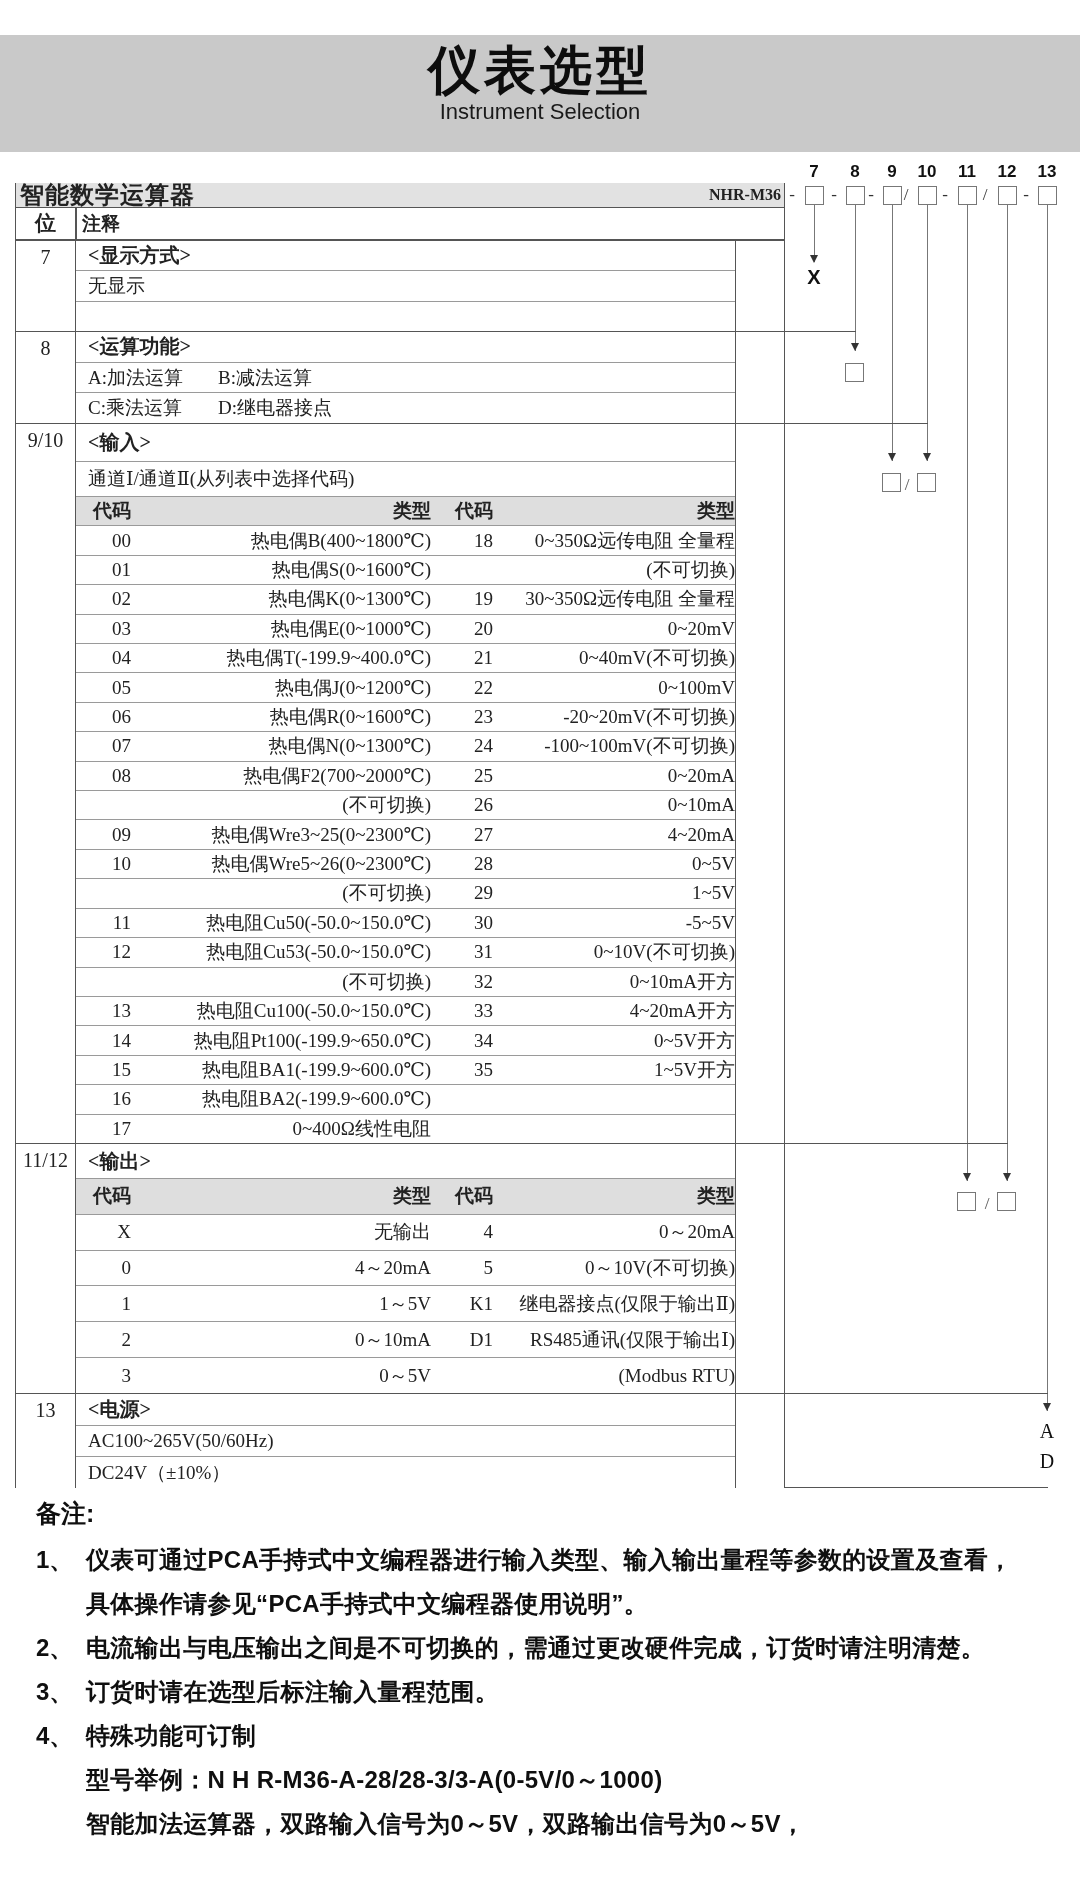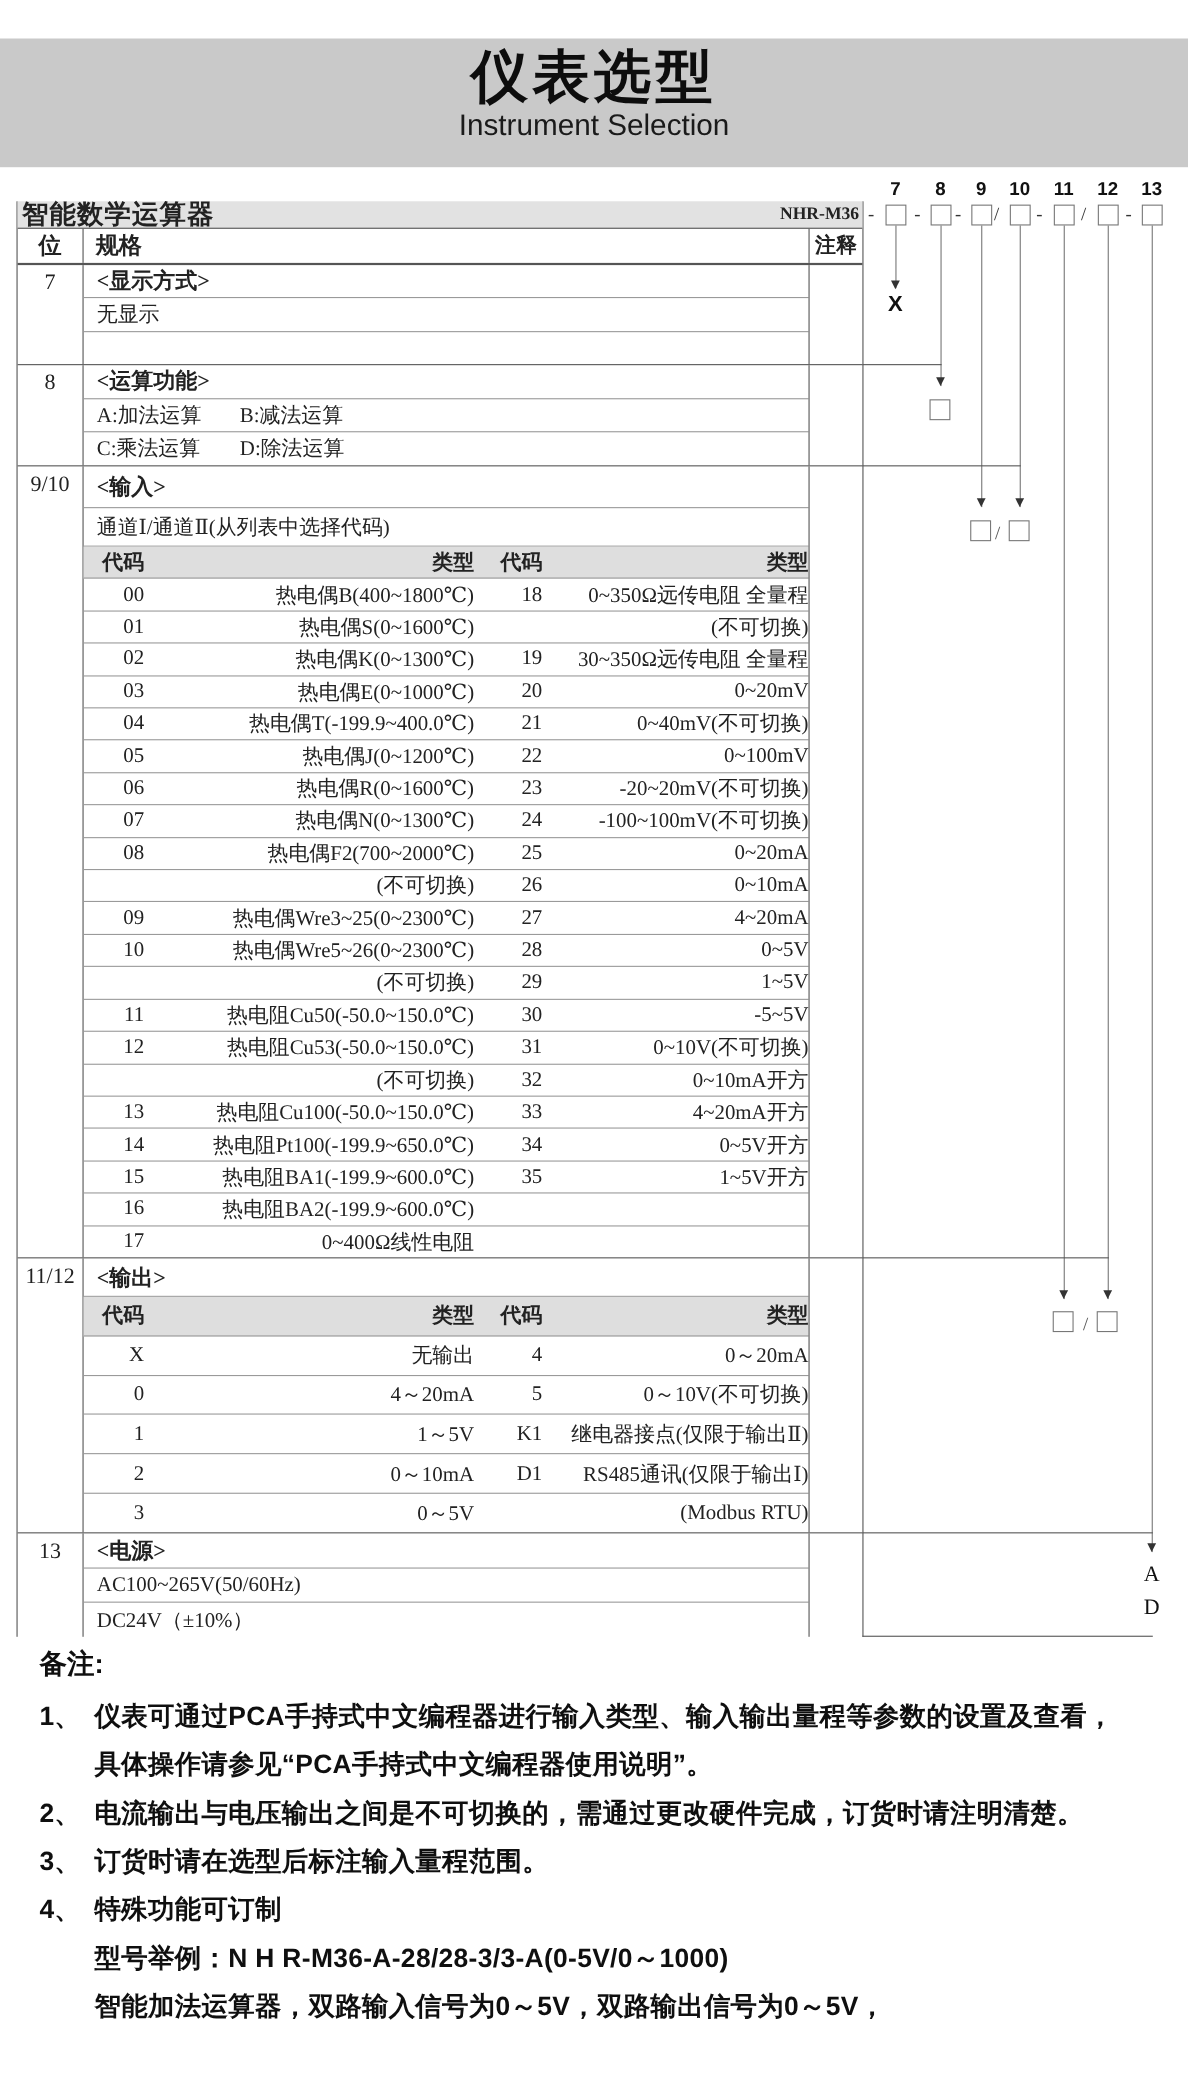--- a/index.html
+++ b/index.html
@@ -2,21 +2,21 @@
 <html><head>
 <meta charset="utf-8">
 <style>
   html,body{margin:0;padding:0;background:#ffffff;}
   .page{position:relative;width:1080px;height:1895px;background:#ffffff;overflow:hidden;
         font-family:"Liberation Serif","DejaVu Serif",serif;color:#222;}
   
   .band{position:absolute;left:0;top:35px;width:1080px;height:117px;background:#c9c9c9;text-align:center;}
   .band-title{margin-top:8px;font-family:"Liberation Sans","DejaVu Sans",sans-serif;
               font-size:52px;font-weight:900;letter-spacing:4px;color:#0d0d0d;line-height:1.05;}
-  .band-sub{font-family:"Liberation Sans","DejaVu Sans",sans-serif;font-size:27px;color:#1a1a1a;margin-top:1px;}
+  .band-sub{font-family:"Liberation Sans","DejaVu Sans",sans-serif;font-size:22px;color:#1a1a1a;margin-top:1px;}
   
   .mtable{position:absolute;left:15px;top:183px;width:770px;box-sizing:border-box;
           border-left:1px solid #555;border-right:1px solid #555;font-size:19px;}
   .trow{height:25px;box-sizing:border-box;background:#e2e2e2;border-bottom:1px solid #555;
         display:flex;justify-content:space-between;align-items:center;padding:0 3px 0 4px;}
   .pname{font-weight:bold;font-size:24px;letter-spacing:1px;}
   .model{font-weight:bold;font-size:16px;}
   .hrow{height:32px;box-sizing:border-box;border-bottom:1px solid #555;display:flex;font-weight:bold;font-size:21px;}
   .hpos{width:60px;box-sizing:border-box;border-right:1px solid #555;text-align:center;line-height:31px;}
   .hspec{flex:1;padding-left:11px;line-height:31px;}
@@ -97,21 +97,20 @@
     <div class="band-sub">Instrument Selection</div>
   </div>
 
   <div class="mtable">
     <div class="trow">
       <span class="pname">智能数学运算器</span>
       <span class="model">NHR-M36</span>
     </div>
     <div class="hrow">
       <div class="hpos">位</div>
-      <div class="hspec">规格</div>
       <div class="hnote">注释</div>
     </div>
 
     <div class="sec" style="height:91px">
       <div class="pos">7</div>
       <div class="spec">
         <div class="srow sh">&lt;显示方式&gt;</div>
         <div class="srow">无显示</div>
         <div class="srow"></div>
       </div>
@@ -121,21 +120,21 @@
     <div class="sec" style="height:92px">
       <div class="pos">8</div>
       <div class="spec">
         <div class="srow sh">&lt;运算功能&gt;</div>
         <div class="srow">
           <span class="half">A:加法运算</span>
           <span>B:减法运算</span>
         </div>
         <div class="srow">
           <span class="half">C:乘法运算</span>
-          <span>D:除法运算</span>
+          <span>D:继电器接点</span>
         </div>
       </div>
       <div class="noteCell"></div>
     </div>
 
     <div class="sec" style="height:720px">
       <div class="pos">9/10</div>
       <div class="spec">
         <div class="srow sh" style="flex:0 0 38px">&lt;输入&gt;</div>
         <div class="srow" style="flex:0 0 35px">通道Ⅰ/通道Ⅱ(从列表中选择代码)</div>

